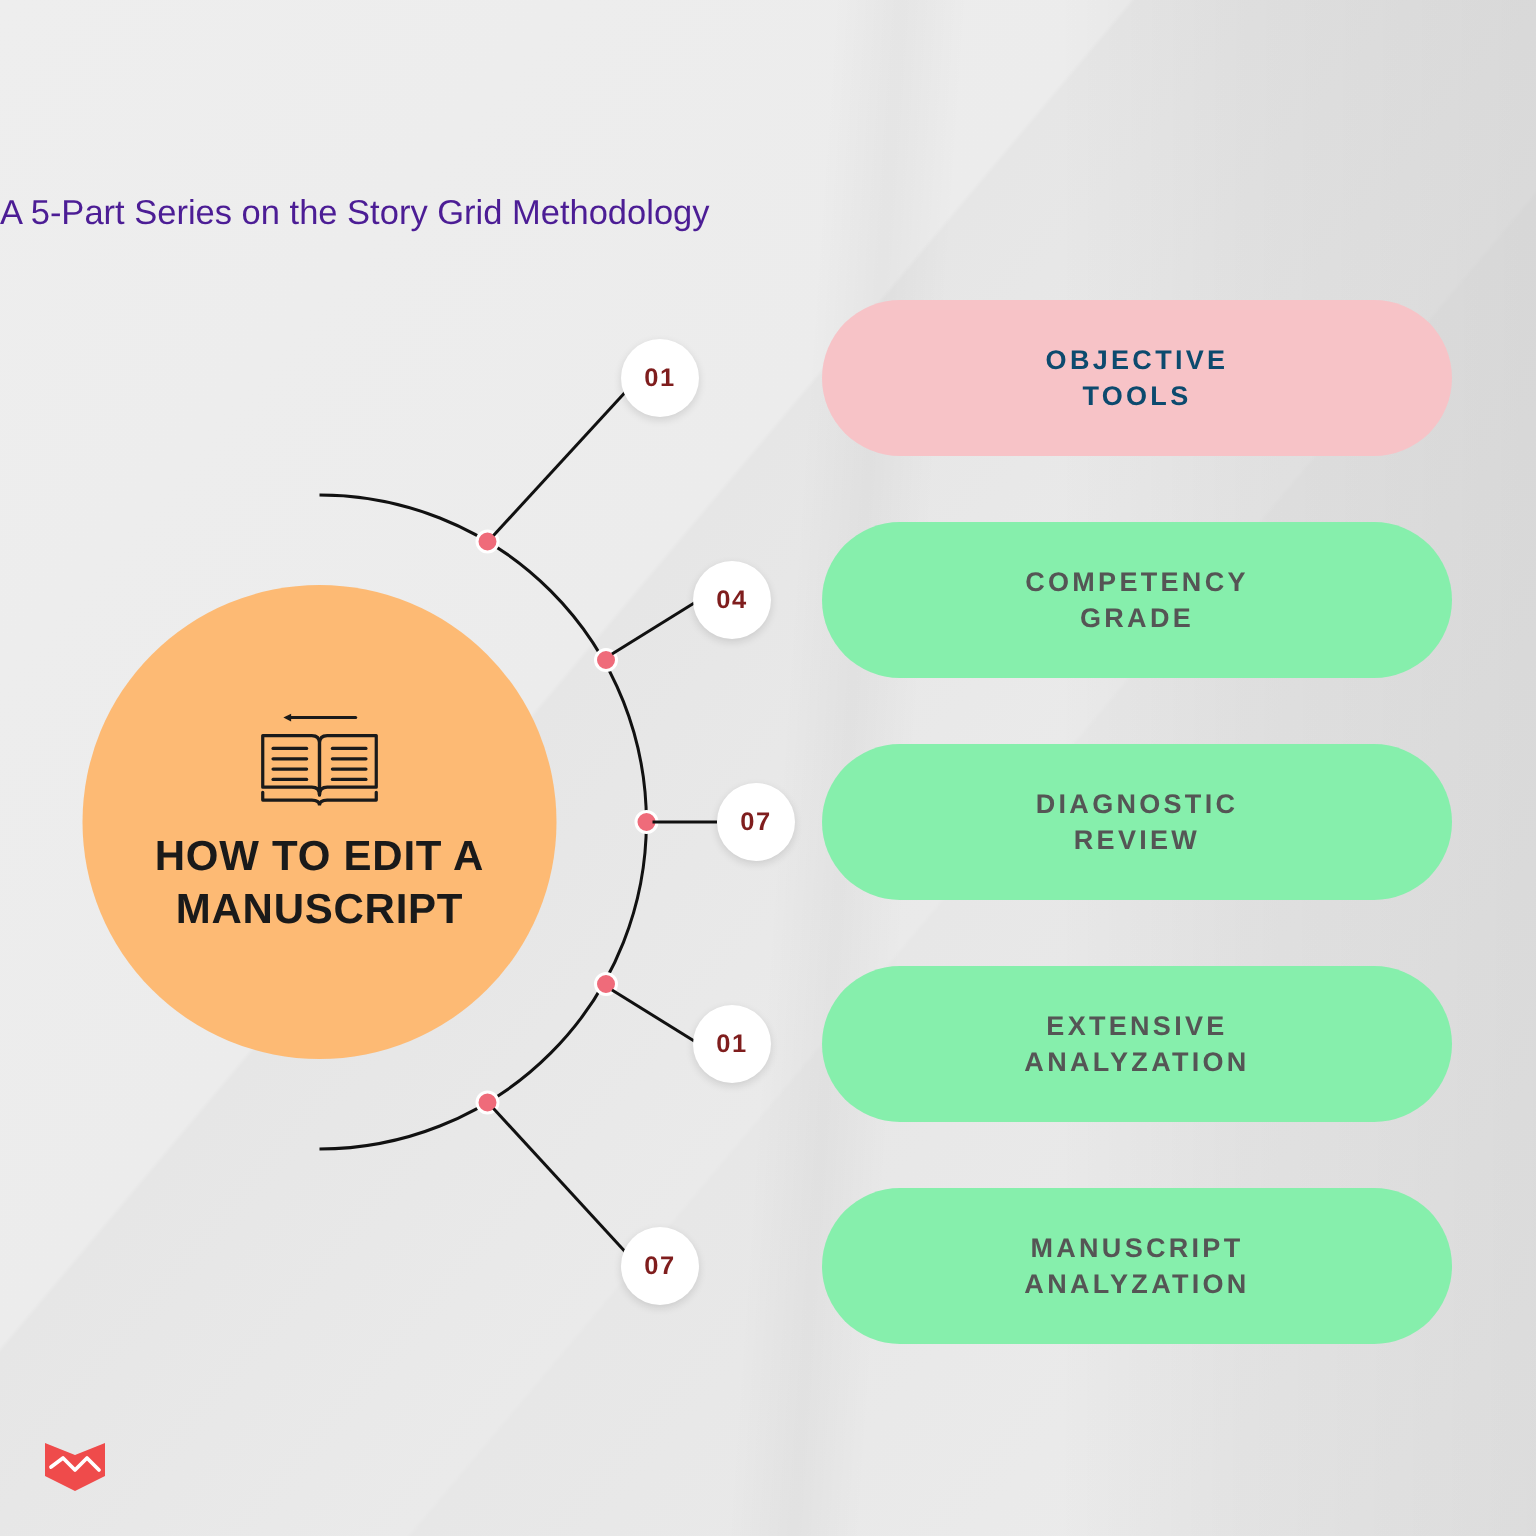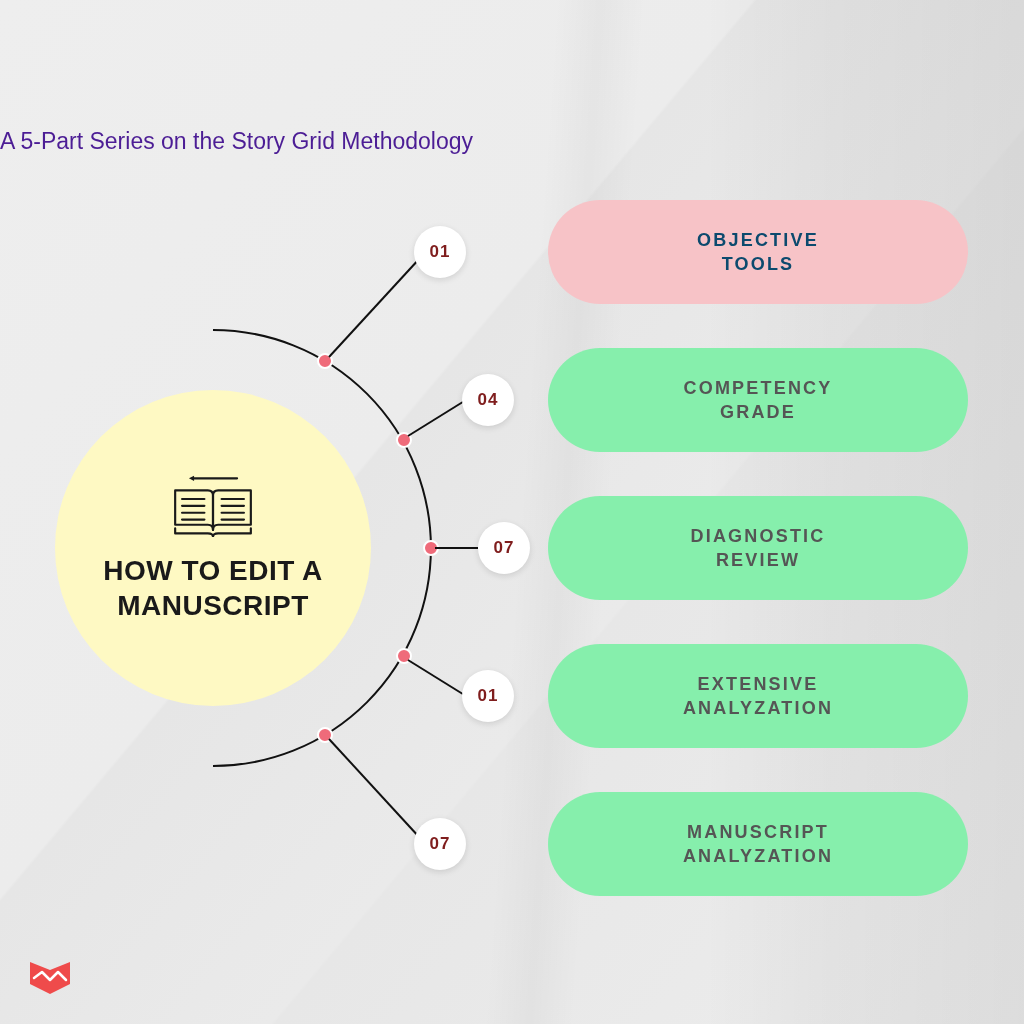--- a/index.html
+++ b/index.html
@@ -19,21 +19,21 @@
   .subtitle{
     position:absolute;top:128px;left:0;right:0;
     text-align:left;
     font-size:23px;color:#4c1d95;
   }
 
   
   .hub{
     position:absolute;left:55px;top:390px;
     width:316px;height:316px;border-radius:50%;
-    background:#fef9c3;
+    background:#fdba74;
     display:flex;flex-direction:column;align-items:center;justify-content:center;
     text-align:center;padding:30px;
   }
   .hub-title{
     font-size:28px;font-weight:800;letter-spacing:0.5px;color:#1a1a1a;
     line-height:1.25;margin-top:16px;white-space:pre-line;
   }
   .book-icon{width:86px;height:64px;stroke:#1a1a1a;fill:none;stroke-width:2.5;stroke-linecap:round;stroke-linejoin:round}
 
   

